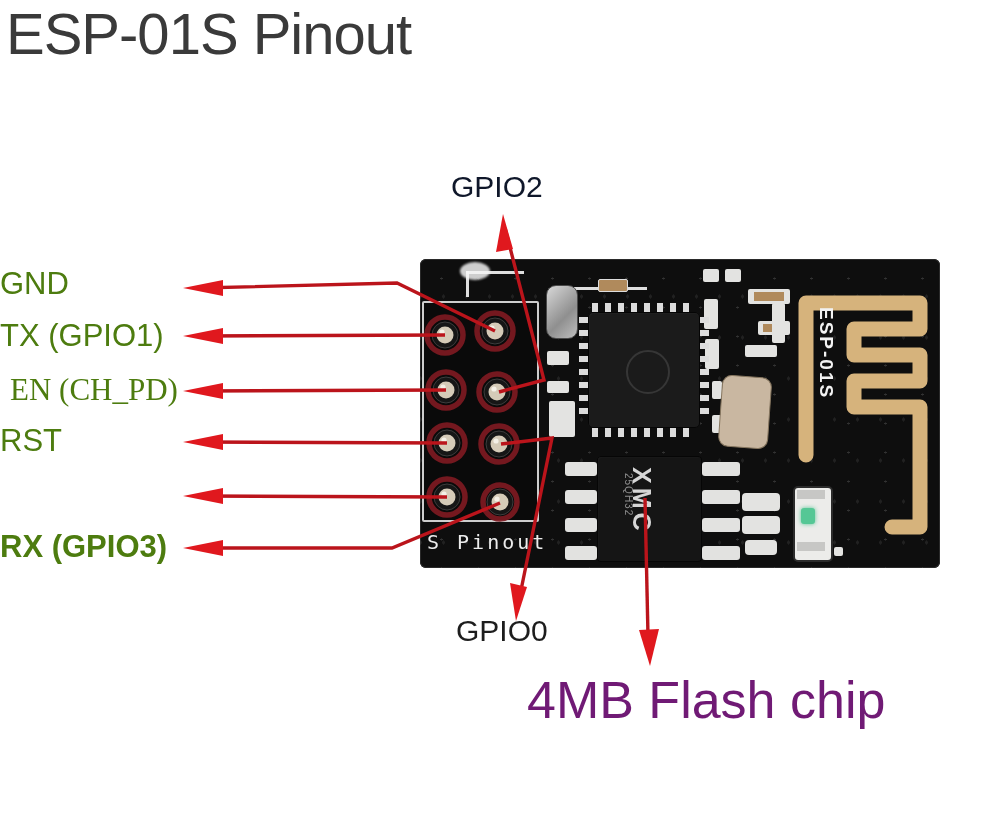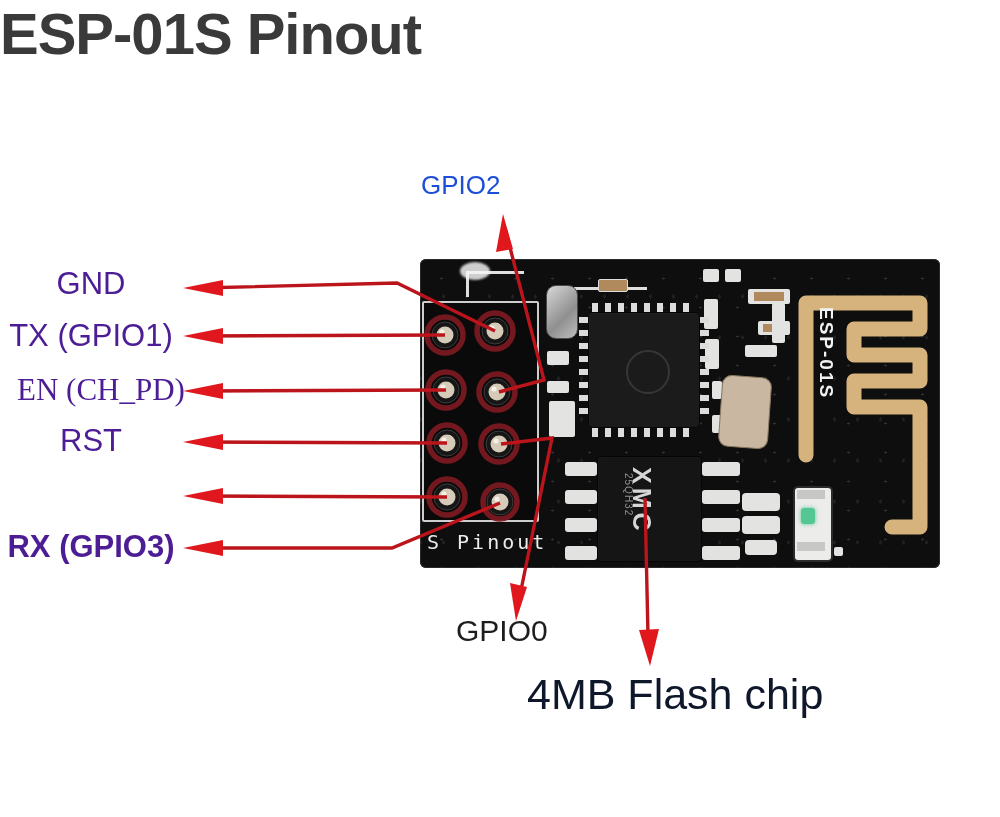--- a/index.html
+++ b/index.html
@@ -1,25 +1,25 @@
 <!DOCTYPE html>
 <html><head>
 <meta charset="utf-8">
 <style>
   html,body{margin:0;padding:0;background:#fff;}
   #canvas{position:relative;width:1000px;height:817px;background:#fff;overflow:hidden;
           font-family:"Liberation Sans",sans-serif;color:#222;}
   .abs{position:absolute;}
 
   
-  #page-title{left:0;top:0px;font-size:58px;font-weight:bold;color:#3a3a3a;letter-spacing:-1px;}
-  .pin-label{width:182px;text-align:center;font-size:31px;color:#4c1d95;white-space:nowrap;}
-  #lbl-gpio2{left:421px;top:170px;font-size:26px;color:#1d4ed8;}
+  #page-title{left:6px;top:0px;font-size:58px;font-weight:normal;color:#3a3a3a;letter-spacing:-1px;}
+  .pin-label{width:182px;text-align:left;font-size:31px;color:#4d7c0f;white-space:nowrap;}
+  #lbl-gpio2{left:451px;top:170px;font-size:30px;color:#0f172a;}
   #lbl-gpio0{left:456px;top:614px;font-size:30px;color:#1d1d1d;}
-  #flash-callout{left:527px;top:670px;font-size:43px;color:#0f172a;white-space:nowrap;}
+  #flash-callout{left:527px;top:670px;font-size:52px;color:#701a75;white-space:nowrap;}
   #caption{left:125px;top:740px;width:870px;font-size:27px;color:#1e1e1e;line-height:1.2;}
 
   
   #board{left:420px;top:259px;width:520px;height:309px;background:#0e0e0e;border-radius:6px;
          box-shadow:0 0 0 1px #2a2a2a inset;}
   #board .speckle{left:0;top:0;right:0;bottom:0;border-radius:6px;opacity:.55;
      background-image:radial-gradient(rgba(255,255,255,.28) 1px,transparent 1.6px),
                       radial-gradient(rgba(255,255,255,.15) 1px,transparent 1.4px);
      background-size:37px 29px,23px 41px;background-position:3px 5px,12px 17px;}
   #header-outline{left:2px;top:42px;width:113px;height:217px;border:2px solid rgba(240,240,240,.85);

